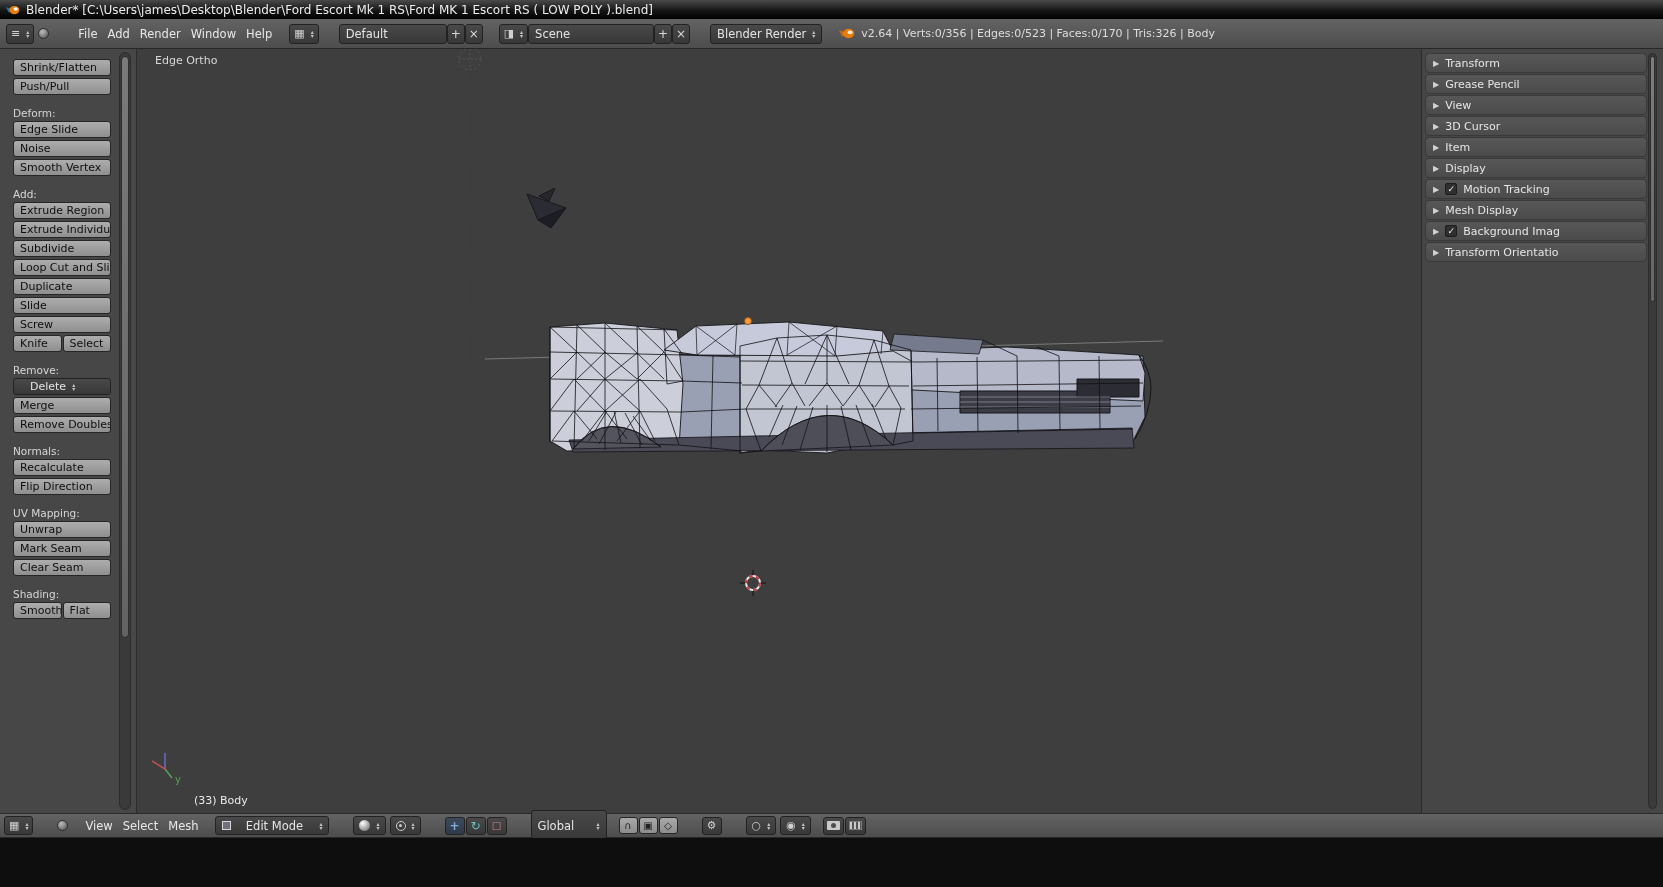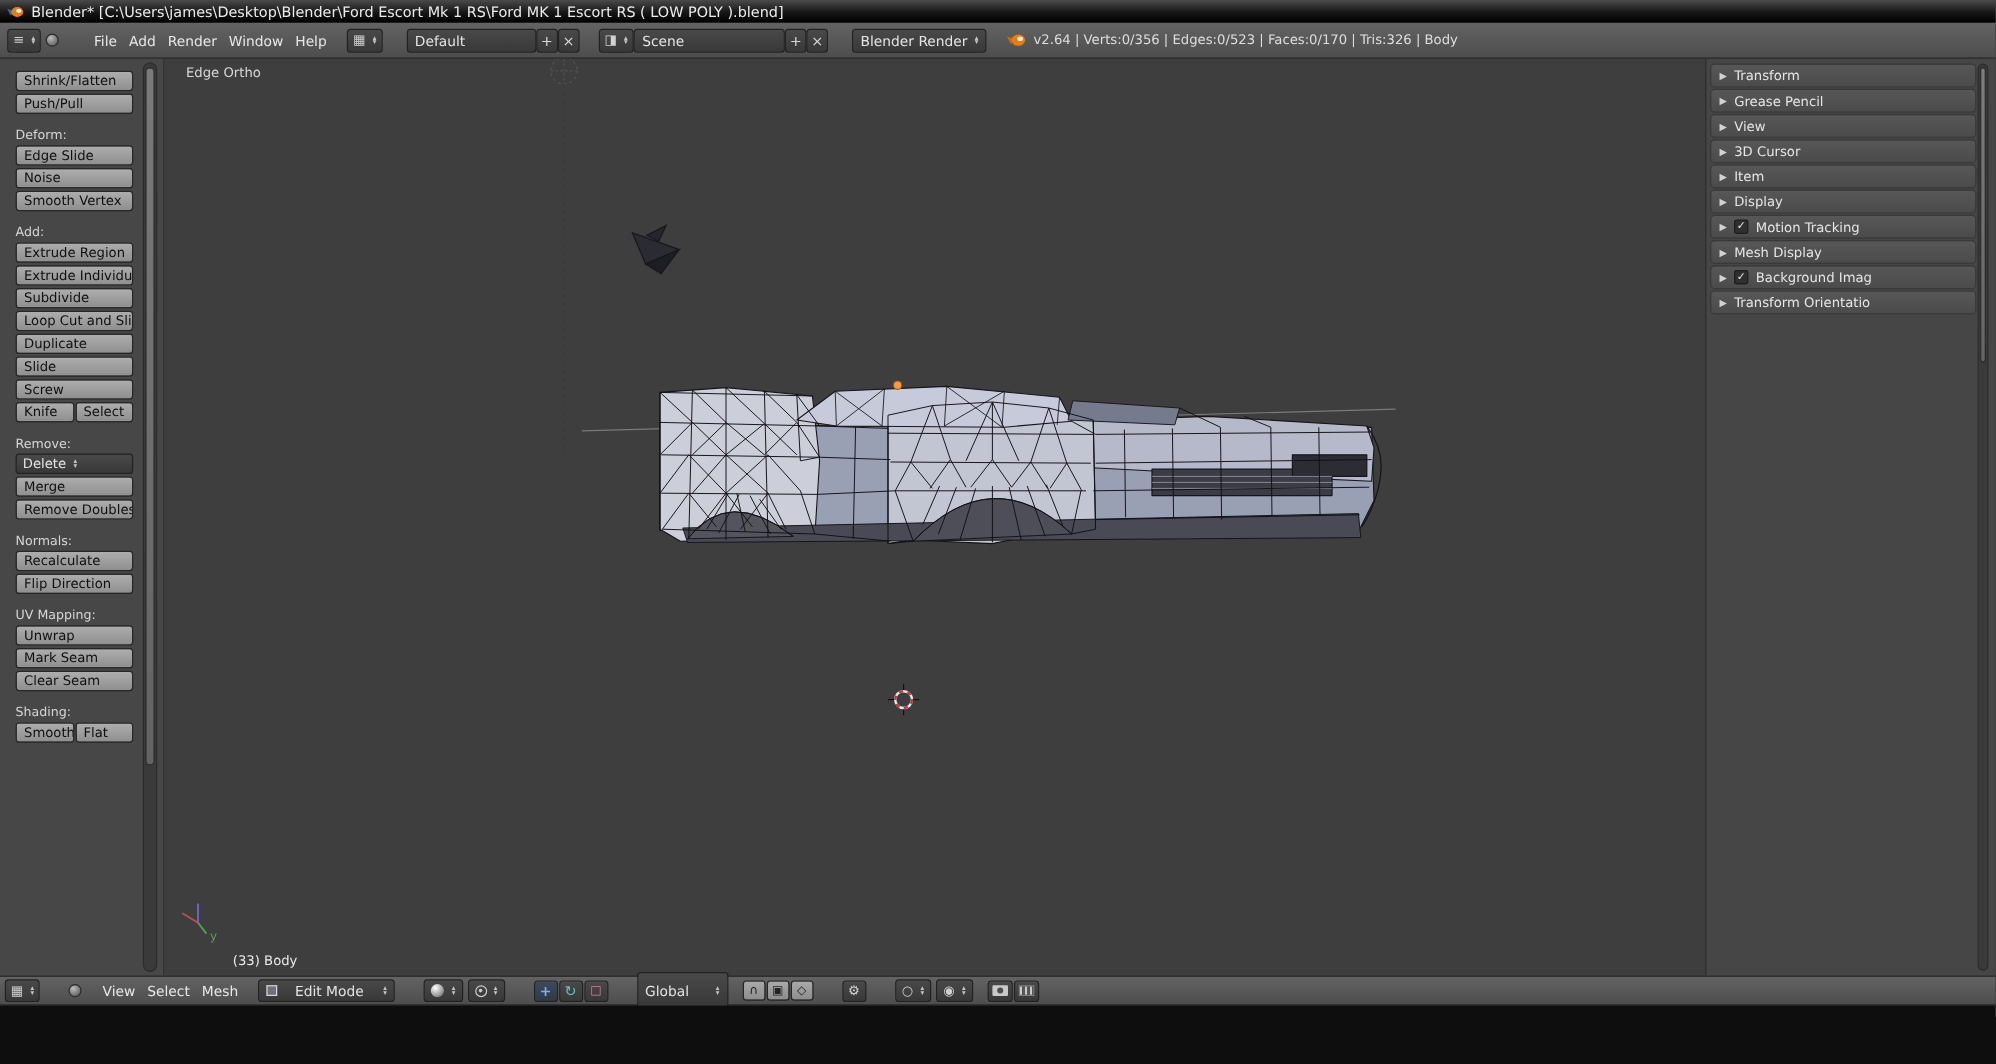--- a/index.html
+++ b/index.html
@@ -37,21 +37,21 @@
   .toolshelf { position:absolute; left:0; top:49px; width:137px; height:764px;
     background:#474747; border-right:1px solid #2d2d2d; overflow:hidden; }
   .ts-col { position:absolute; left:13px; top:0; width:98px; display:flex; flex-direction:column; gap:2px;margin-top:16px; }
   .btn { height:17px; flex:0 0 17px; background:linear-gradient(180deg,#adadad,#8f8f8f);
     border:1px solid #262626; border-radius:3px; color:#0f0f0f; font-size:11px;
     display:flex; align-items:center; padding:0 6px; white-space:nowrap; overflow:hidden; }
   .btn.clipped { margin-top:-6px; }
   .ts-label { margin-top:10px; font-size:10.5px; color:#d6d6d6; height:12px; flex:0 0 12px; }
   .split { display:flex; gap:1px; height:17px; flex:0 0 17px; }
   .split .btn { flex:1; }
-  .tool-dd { height:17px; flex:0 0 17px; padding:0 5px; font-size:11px; }
+  .tool-dd { height:17px; flex:0 0 17px; padding:0 16px; font-size:11px; }
   .vscroll { position:absolute; width:12px; border-radius:6px; background:#3a3a3a; border:1px solid #2c2c2c; }
   .vscroll .thumb { position:absolute; left:1px; right:1px; border-radius:5px;
     background:linear-gradient(180deg,#7a7a7a,#636363); border:1px solid #2e2e2e; }
   .ts-scroll { left:119px; top:3px; height:758px; }
   .ts-scroll .thumb { top:3px; height:582px; }
 
   
   .viewport { position:absolute; left:137px; top:49px; width:1284px; height:764px; background:#3e3e3e; overflow:hidden; }
   .view-label { position:absolute; left:18px; top:5px; font-size:11px; color:#d8d8d8; }
   .object-info { position:absolute; left:57px; top:745px; font-size:11px; color:#eaeaea; }

